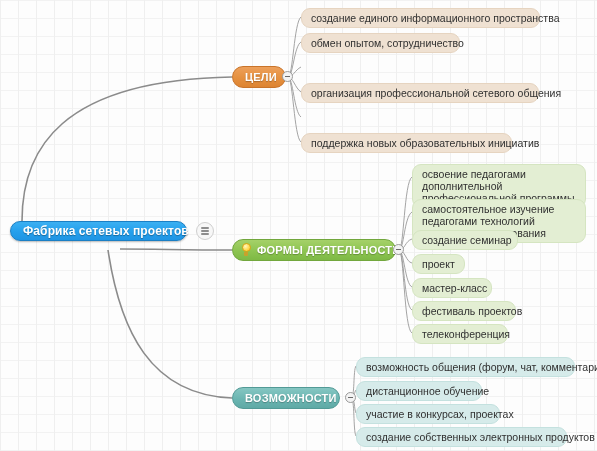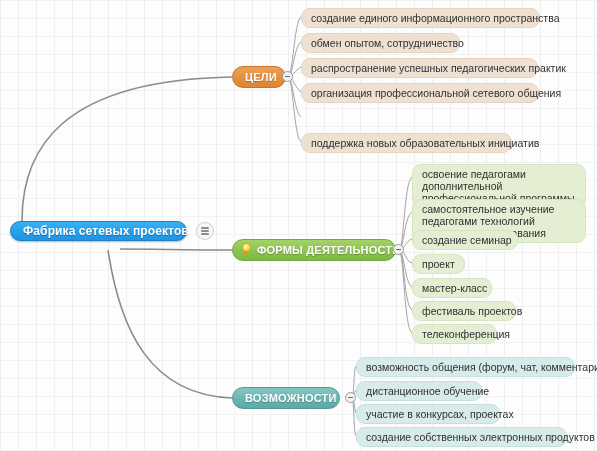--- a/index.html
+++ b/index.html
@@ -227,23 +227,20 @@
     <span class="branch-label">ЦЕЛИ</span>
   </div>
   <div class="toggle" style="left:282px; top:71px;"></div>
 
   <div class="leaf-node leaf-goals" style="left:301px; top:8px;   width:239px;">
       <span>создание единого информационного пространства</span>
     </div>
   <div class="leaf-node leaf-goals" style="left:301px; top:33px;  width:159px;">
       <span>обмен опытом, сотрудничество</span>
     </div>
-  <div class="leaf-node leaf-goals" style="left:301px; top:58px;  width:237px;">
-      <span>распространение успешных педагогических практик</span>
-    </div>
   <div class="leaf-node leaf-goals" style="left:301px; top:83px;  width:238px;">
       <span>организация профессиональной сетевого общения</span>
     </div>
   <div class="leaf-node leaf-goals" style="left:301px; top:133px; width:211px;">
       <span>поддержка новых образовательных инициатив</span>
     </div>
 
   <div class="branch-node branch-forms" style="left:232px; top:239px; width:164px;">
     <span class="bulb-icon">
         <span class="glass"></span>
@@ -264,21 +261,21 @@
     </div>
   <div class="leaf-node leaf-forms" style="left:412px; top:254px; width:53px;">
       <span>проект</span>
     </div>
   <div class="leaf-node leaf-forms" style="left:412px; top:278px; width:80px;">
       <span>мастер-класс</span>
     </div>
   <div class="leaf-node leaf-forms" style="left:412px; top:301px; width:104px;">
       <span>фестиваль проектов</span>
     </div>
-  <div class="leaf-node leaf-forms" style="left:412px; top:324px; width:85px;">
+  <div class="leaf-node leaf-forms" style="left:412px; top:324px; width:96px;">
       <span>телеконференция</span>
     </div>
 
   <div class="branch-node branch-opps" style="left:232px; top:387px; width:108px;">
     <span class="branch-label">ВОЗМОЖНОСТИ</span>
   </div>
   <div class="toggle" style="left:345px; top:392px;"></div>
 
   <div class="leaf-node leaf-opps" style="left:356px; top:357px; width:219px;">
       <span>возможность общения (форум, чат, комментарии)</span>

